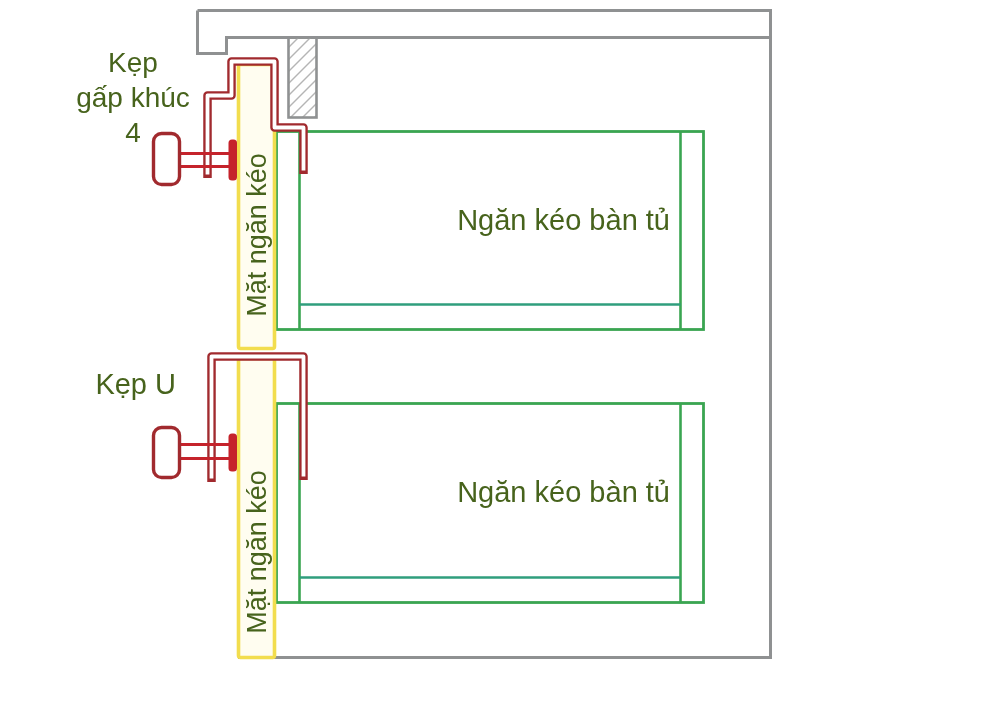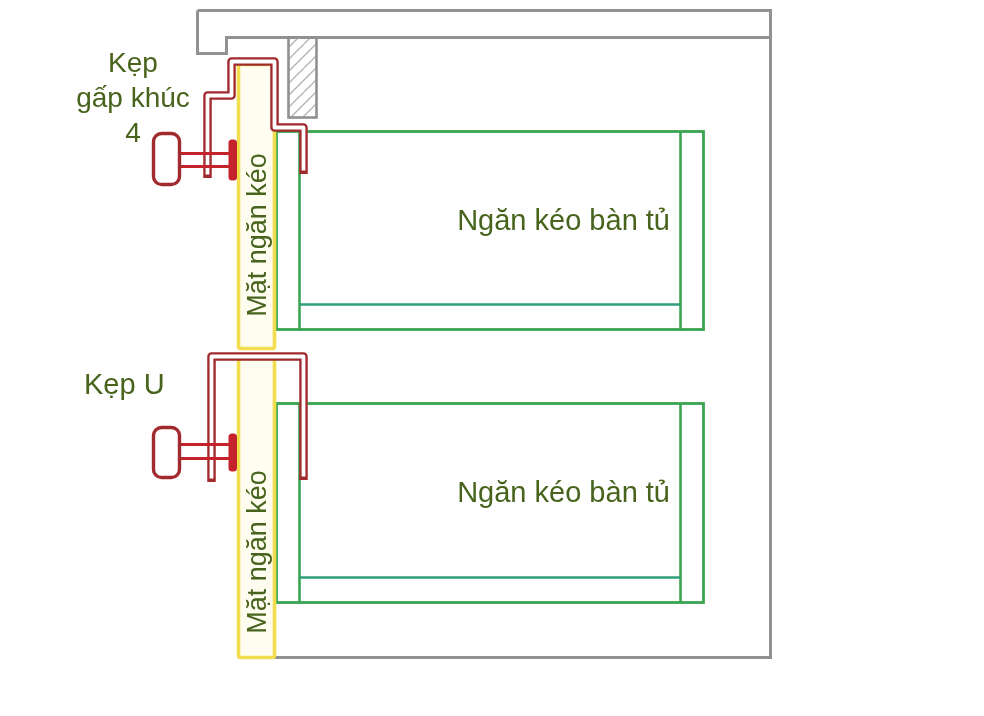--- a/index.html
+++ b/index.html
@@ -17,21 +17,21 @@
   .gteal{stroke:var(--drawer-inner-green);stroke-width:2.6;fill:none;}
   .face{stroke:var(--face-yellow);stroke-width:3.6;fill:var(--face-fill);}
   .clampO{stroke:var(--clamp-maroon);stroke-width:8.5;fill:none;stroke-linejoin:round;stroke-linecap:butt;}
   .clampI{stroke:#ffffff;stroke-width:3.8;fill:none;stroke-linejoin:round;stroke-linecap:butt;}
   .knob{stroke:var(--clamp-maroon);stroke-width:3.4;fill:#ffffff;}
   .shaft{stroke:var(--screw-red);stroke-width:3.2;}
   .pad{fill:var(--screw-red);}
   
   .lbl{position:absolute;color:var(--label-green);}
   .lbl-bent{left:48px;top:45px;width:170px;text-align:center;font-size:28px;line-height:35px;white-space:pre-line;}
-  .lbl-u{left:84px;top:368px;width:92px;text-align:left;font-size:29px;line-height:32px;}
+  .lbl-u{left:84px;top:368px;width:92px;text-align:right;font-size:29px;line-height:32px;}
   .face-label{width:210px;height:36px;line-height:36px;text-align:center;font-size:27px;transform:rotate(-90deg);}
   .face-label.top{left:152px;top:217px;}
   .face-label.bottom{left:152px;top:534px;}
   .drawer-label{width:320px;text-align:right;font-size:29px;line-height:34px;}
   .drawer-label.top{left:350px;top:203px;}
   .drawer-label.bottom{left:350px;top:475px;}
 </style>
 </head>
 <body>
 

